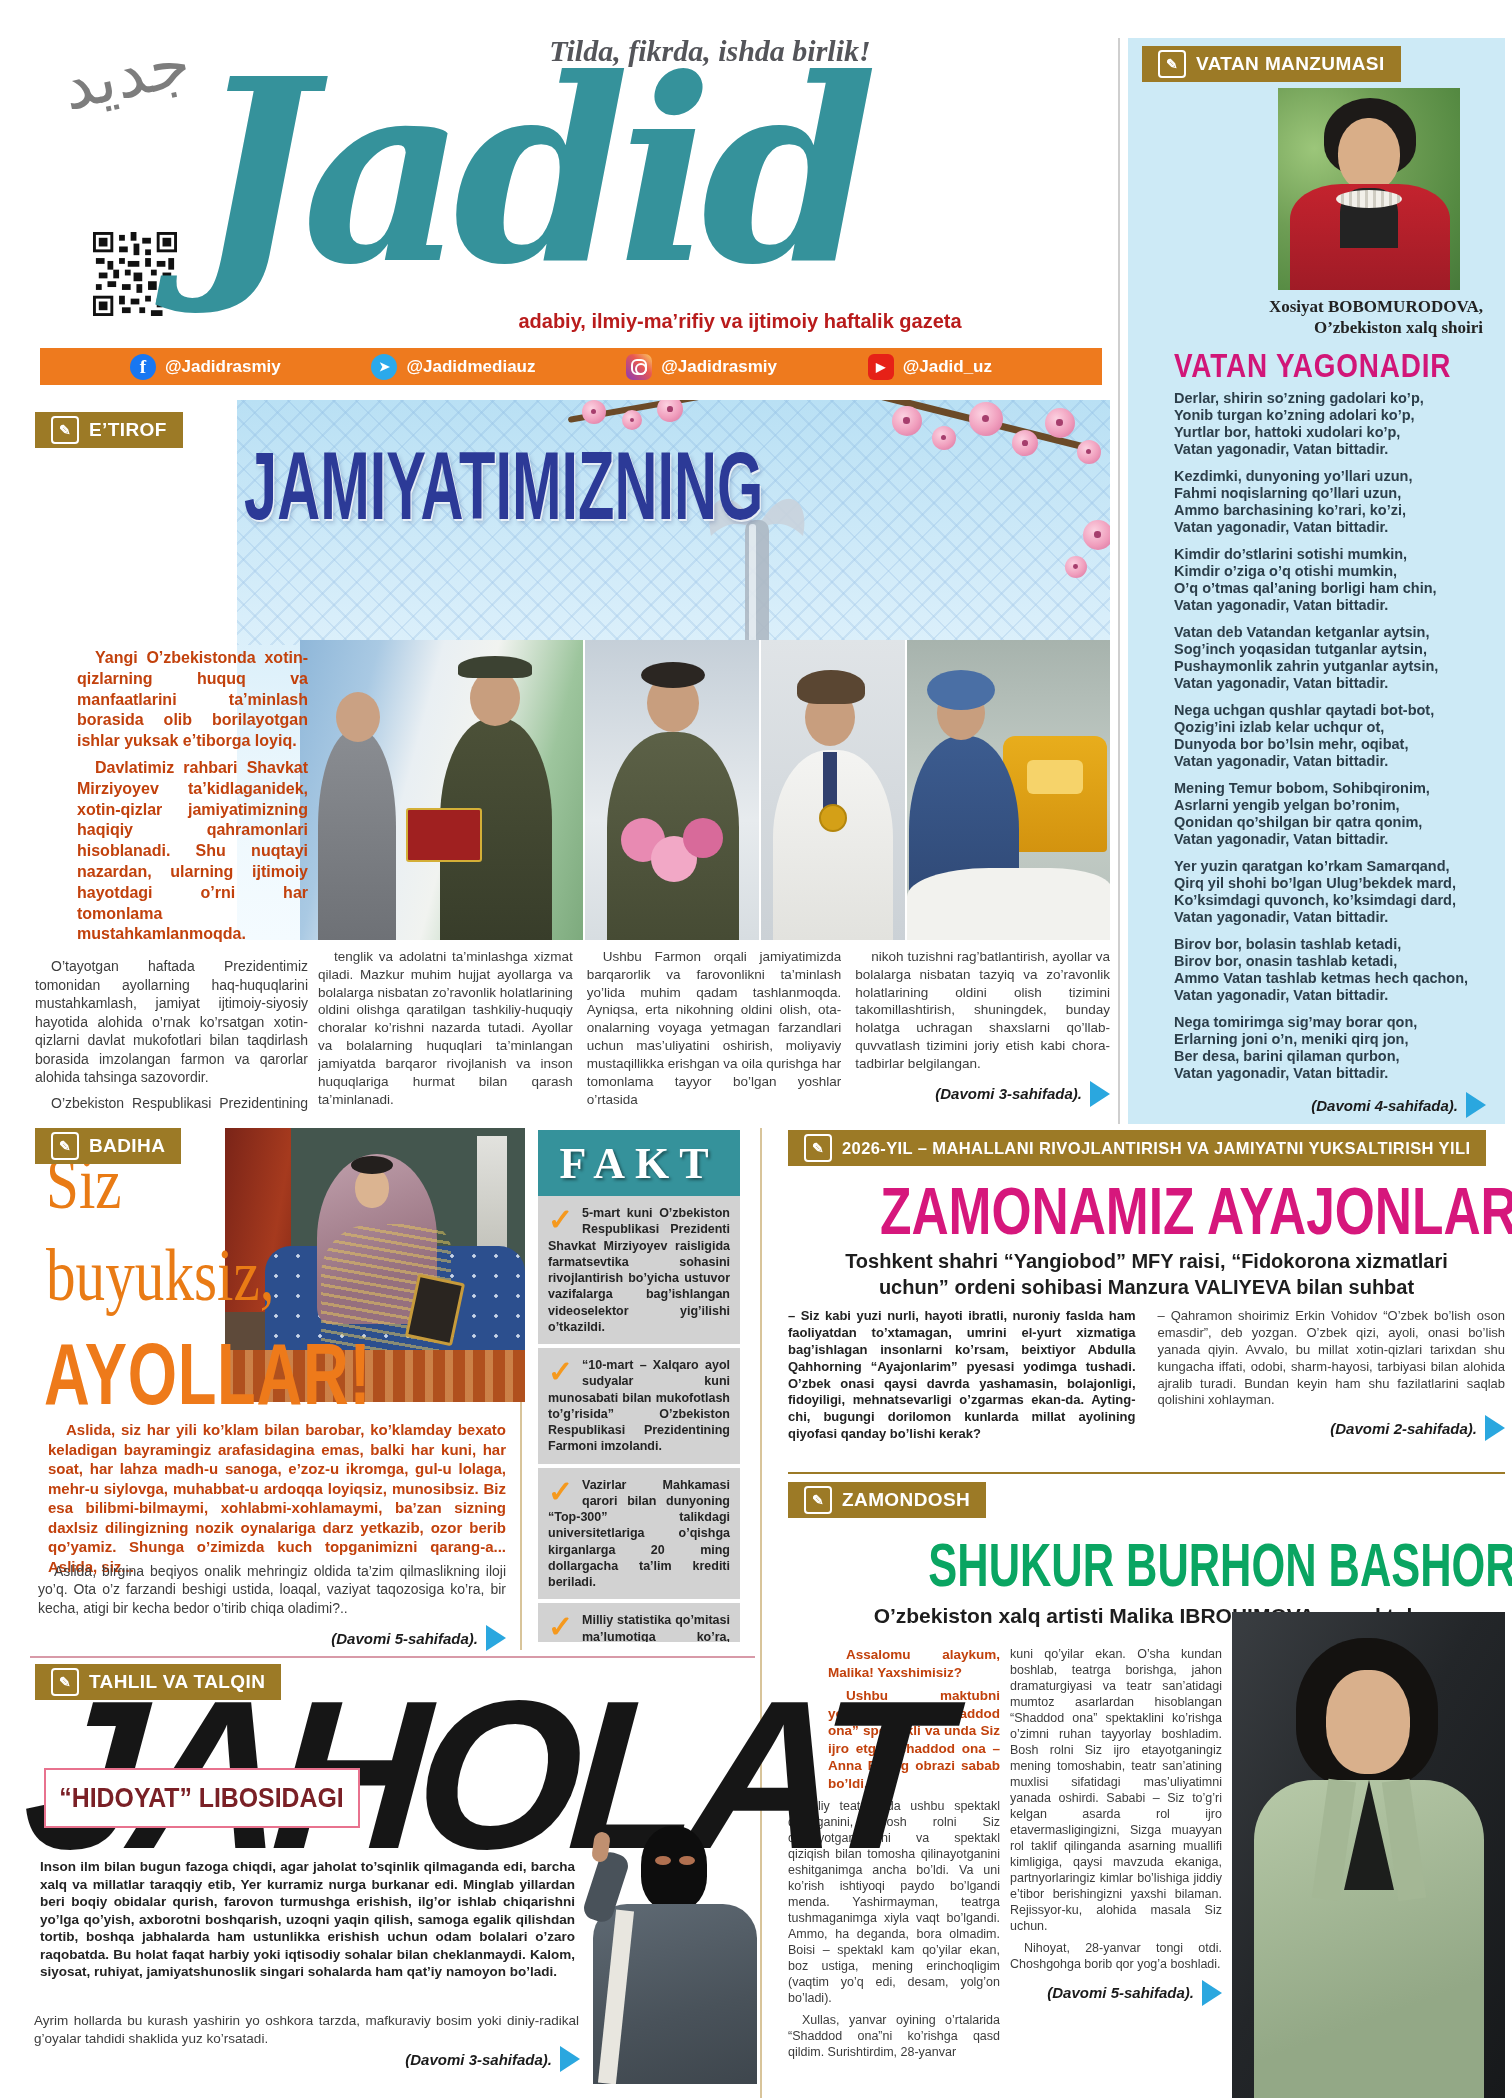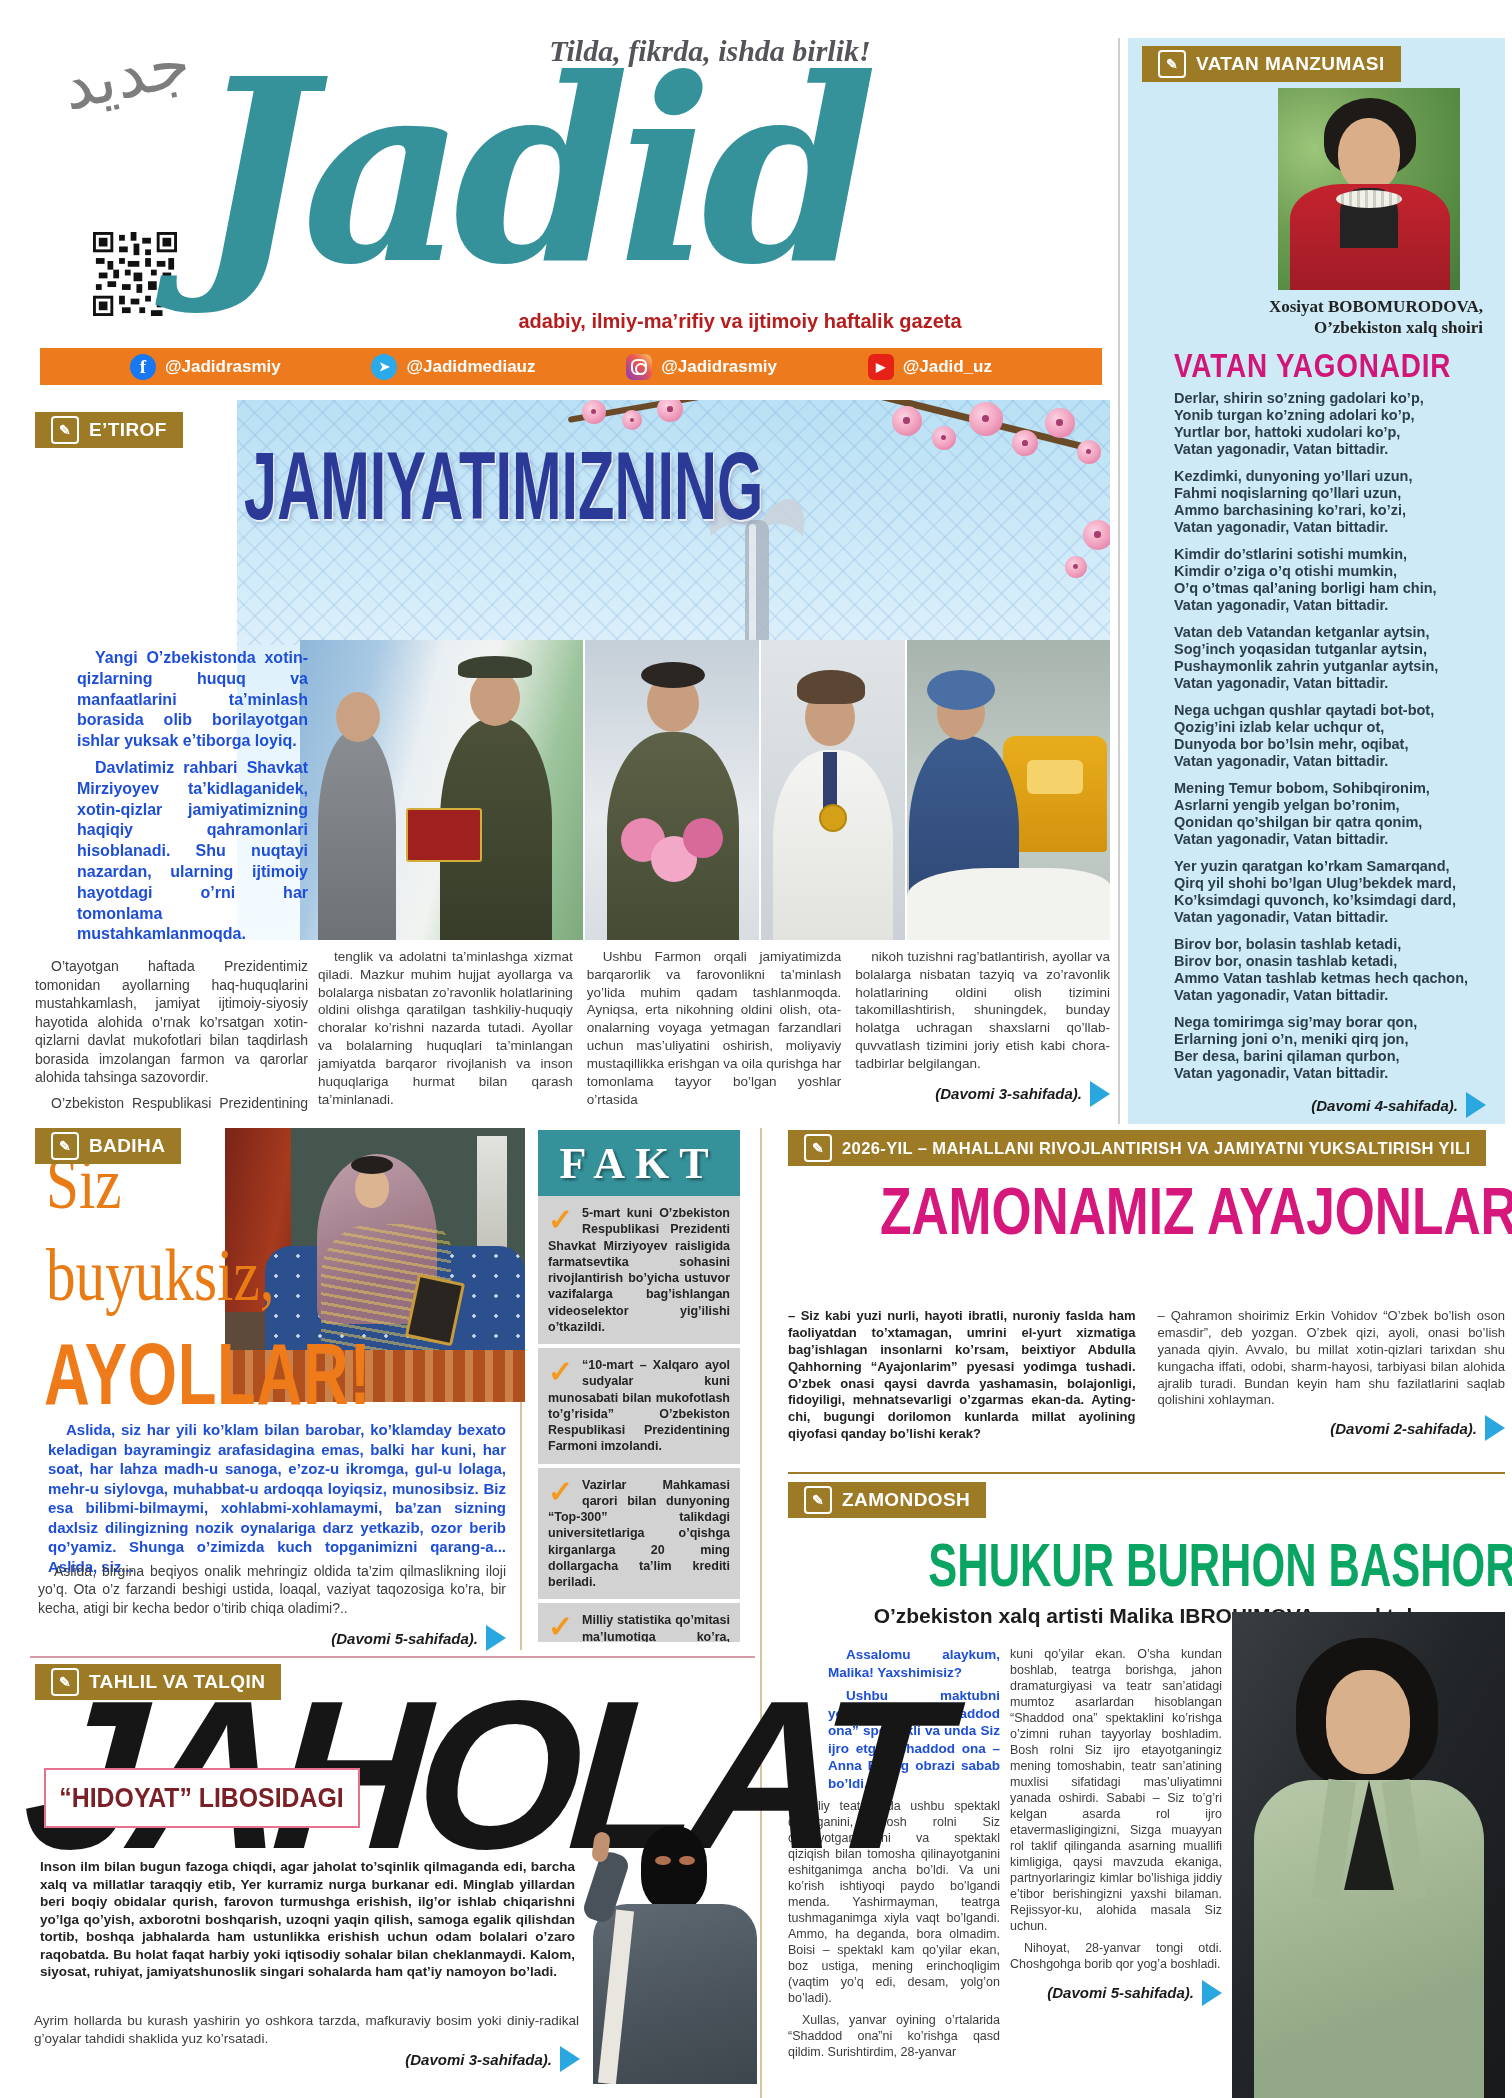--- a/index.html
+++ b/index.html
@@ -52,21 +52,21 @@
   .bloom::after{content:"";position:absolute;left:38%;top:38%;width:22%;height:22%;border-radius:50%;background:#a63e6d;}
   .branch{position:absolute;background:#6b4a28;border-radius:3px;}
   
   .photostrip{position:absolute;left:63px;top:240px;width:810px;height:300px;display:flex;gap:2px;background:#fff;}
   .photo{position:relative;height:100%;overflow:hidden;}
   .fig-head{position:absolute;border-radius:50%;}
   .fig-body{position:absolute;border-radius:46% 46% 0 0;}
   
   .bt{font-size:13.5px;line-height:1.32;text-align:justify;color:#3d3d3d;}
   .bt p{margin:0 0 8px;text-indent:16px;}
-  .lead-bold{font-weight:bold;font-size:16px;line-height:1.3;color:#1d4ed8;text-align:justify;}
+  .lead-bold{font-weight:bold;font-size:16px;line-height:1.3;color:#c2410c;text-align:justify;}
   .lead-bold p{margin:0 0 6px;text-indent:18px;}
   .cols3{position:absolute;left:318px;top:948px;width:792px;height:172px;display:flex;gap:14px;}
   .cols3 .c{flex:1;overflow:hidden;}
   
   .sidebar{position:absolute;left:1128px;top:38px;width:377px;height:1086px;background:#cdeaf6;overflow:hidden;}
   .sb-caption{position:absolute;right:22px;top:258px;width:330px;text-align:right;font-family:"Liberation Serif",serif;
               font-weight:bold;font-size:17px;color:#222;line-height:1.25;}
   .sb-title{position:absolute;left:46px;top:308px;font-weight:bold;font-size:34px;color:#d11678;
             letter-spacing:1px;white-space:nowrap;transform:scaleX(.82);transform-origin:left;}
   .poem{position:absolute;left:46px;top:352px;width:312px;font-weight:bold;font-size:14.5px;line-height:17px;color:#2c3e4a;}
@@ -434,20 +434,21 @@
       <span>Milliy statistika qo’mitasi ma’lumotiga ko’ra, yanvar oyida respublikada jami 22 ming 99 dona yengil avtomobil ishlab chiqarilgan.</span>
     </div>
   </div>
   <div class="vr" style="left:760px;top:1128px;height:970px;"></div>
 
   <div class="badge" style="left:788px;top:1130px;font-size:16.5px;">
     <span class="pencil">✎</span>
     <span>2026-YIL – MAHALLANI RIVOJLANTIRISH VA JAMIYATNI YUKSALTIRISH YILI</span>
   </div>
   <div class="ayj-title"><span class="cx" style="transform:scaleX(.78);">ZAMONAMIZ AYAJONLARI</span></div>
+  <div class="ayj-sub">Toshkent shahri “Yangiobod” MFY raisi, “Fidokorona xizmatlari uchun” ordeni sohibasi Manzura VALIYEVA bilan suhbat</div>
   <div class="qa">
     <div class="q">– Siz kabi yuzi nurli, hayoti ibratli, nuroniy faslda ham faoliyatdan to’xtamagan, umrini el-yurt xizmatiga bag’ishlagan insonlarni ko’rsam, beixtiyor Abdulla Qahhorning “Ayajonlarim” pyesasi yodimga tushadi. O’zbek onasi qaysi davrda yashamasin, bolajonligi, fidoyiligi, mehnatsevarligi o’zgarmas ekan-da. Ayting-chi, bugungi dorilomon kunlarda millat ayolining qiyofasi qanday bo’lishi kerak?</div>
     <div class="a">
       <span>– Qahramon shoirimiz Erkin Vohidov “O’zbek bo’lish oson emasdir”, deb yozgan. O’zbek qizi, ayoli, onasi bo’lish yanada qiyin. Avvalo, bu millat xotin-qizlari tarixdan shu kungacha iffati, odobi, sharm-hayosi, tarbiyasi bilan alohida ajralib turadi. Bundan keyin ham shu fazilatlarini saqlab qolishini xohlayman.</span>
       <div class="davomi-row" style="margin-top:6px;">
         <span class="davomi">(Davomi 2-sahifada).</span>
         <span class="tri"></span>
       </div>
     </div>
   </div>

